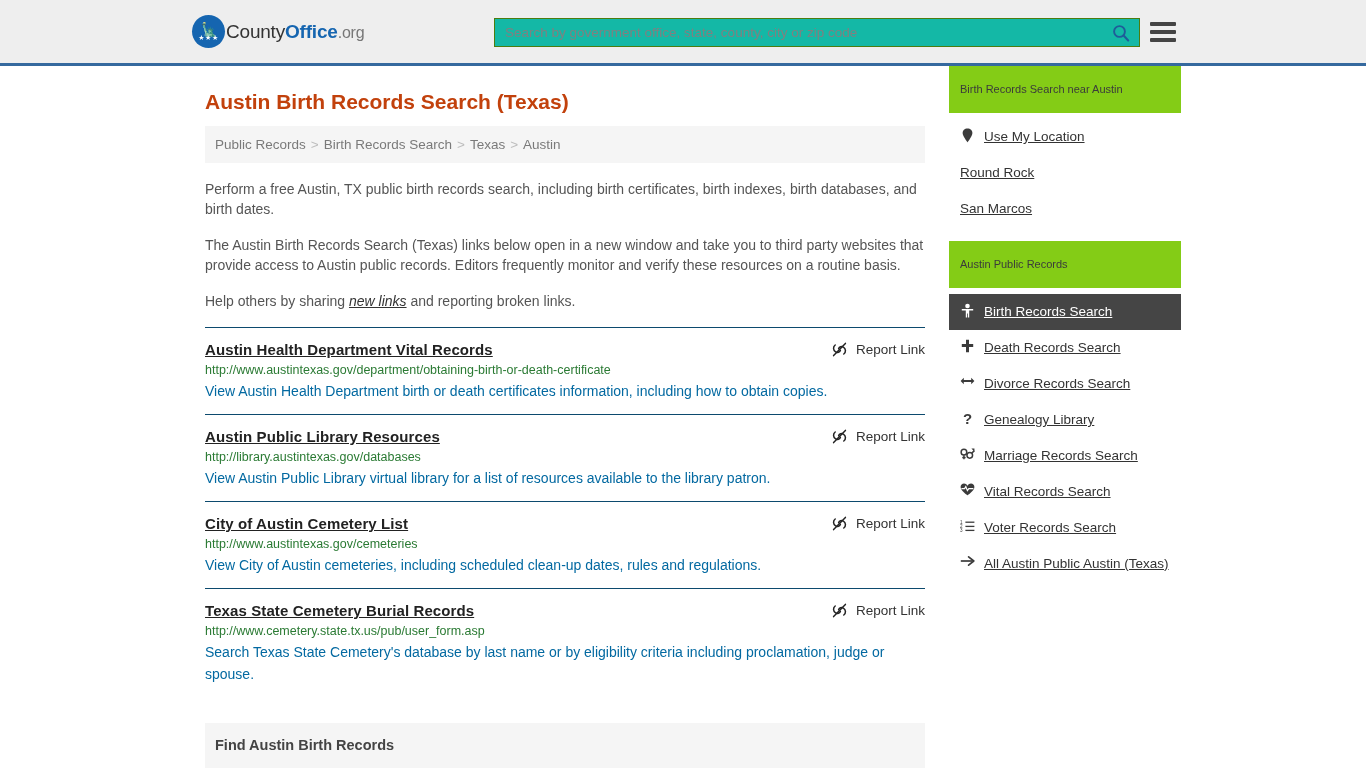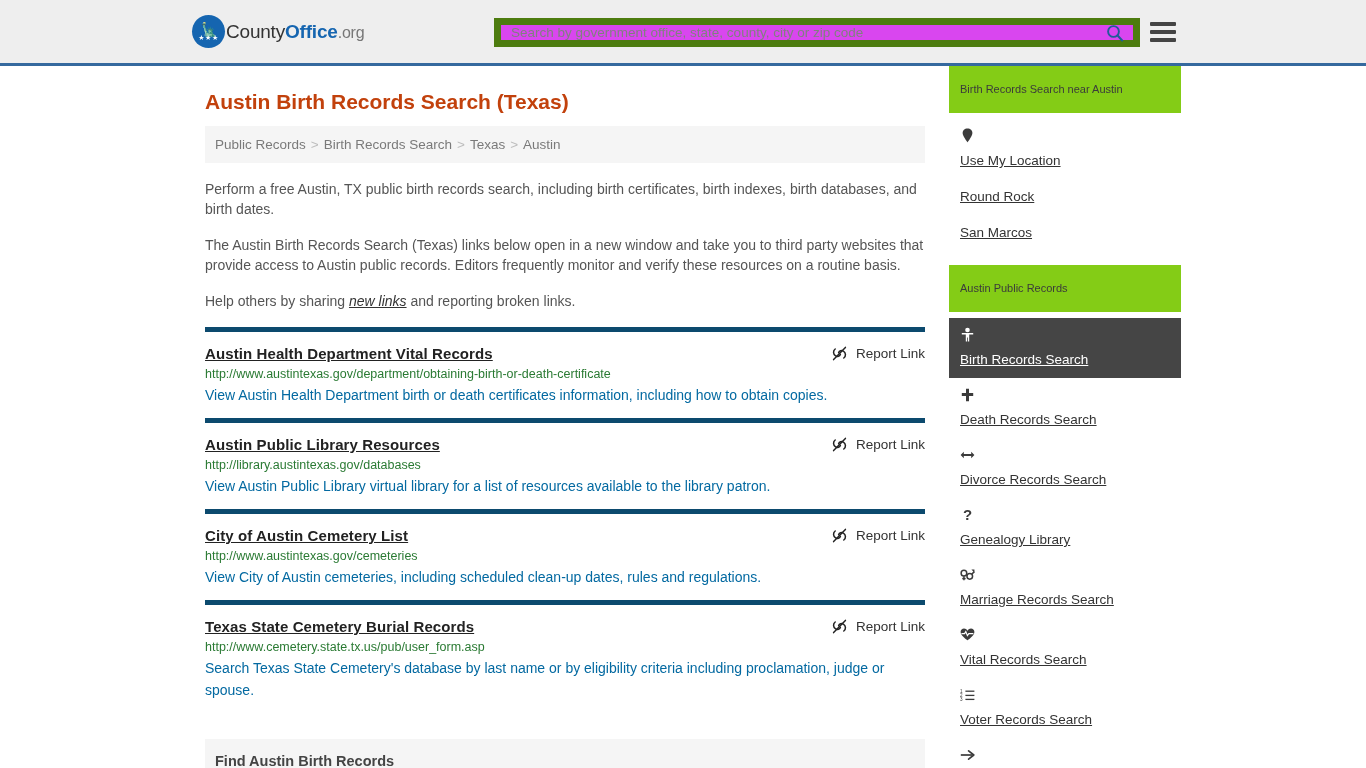--- a/index.html
+++ b/index.html
@@ -53,22 +53,22 @@
   .logo-text .t-county { color: #333333; }
   .logo-text .t-office { color: #1565b0; font-weight: bold; }
   .logo-text .t-org { color: #777777; font-size: 16px; }
 
   .search-wrap {
     position: absolute;
     left: 494px;
     top: 18px;
     width: 646px;
     height: 29px;
-    background: #d946ef;
-    border: 7px solid #4d7c0f;
+    background: #14b8a6;
+    border: 1px solid #4d7c0f;
     display: flex;
     align-items: center;
   }
   .search-input {
     flex: 1 1 auto;
     border: none;
     outline: none;
     height: 100%;
     padding: 0 10px;
     font-size: 13.5px;
@@ -138,21 +138,21 @@
   }
   p.intro a.inline-link {
     color: #333333;
     text-decoration: underline;
     font-weight: normal;
     font-style: italic;
   }
 
   
   .result {
-    border-top: 5px solid #0c4a6e;
+    border-top: 1px solid #0c4a6e;
     padding: 13px 0 12px 0;
   }
   .result:first-of-type { border-top: 1px solid #eeeeee; }
   .result-head {
     display: flex;
     align-items: flex-start;
     justify-content: space-between;
   }
   a.result-title {
     font-size: 15px;
@@ -204,21 +204,20 @@
     font-weight: normal;
     color: #3b3b3b;
     line-height: 23px;
   }
   .side-body { padding: 6px 0 4px 0; }
   .side-link-row {
     display: flex;
     align-items: flex-start;
     padding: 9px 11px;
     gap: 9px;
-    flex-direction: column;
   }
   .side-link-row .ico {
     width: 15px; flex: 0 0 15px;
     text-align: center;
     color: #3b3b3b;
     font-size: 13px;
     line-height: 17px;
     display: flex; align-items: center; justify-content: center;
   }
   .side-link-row a {

